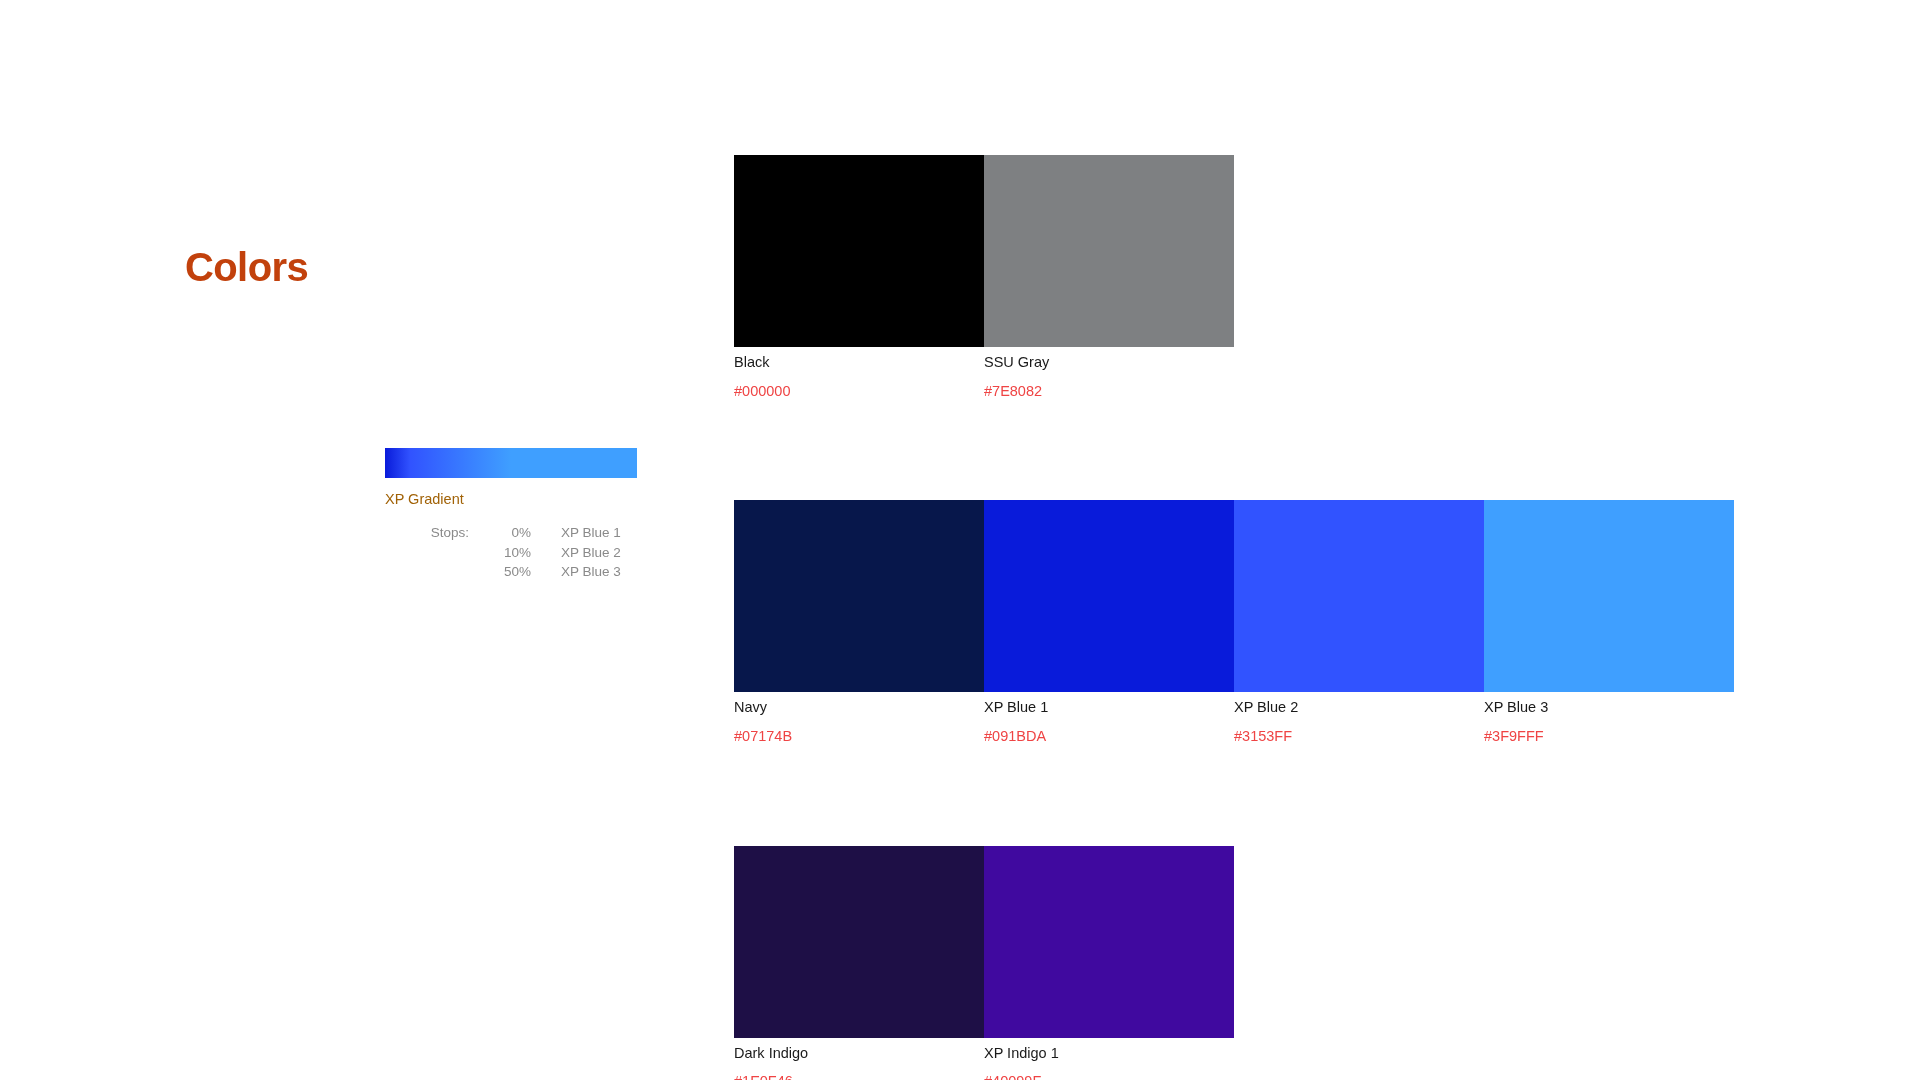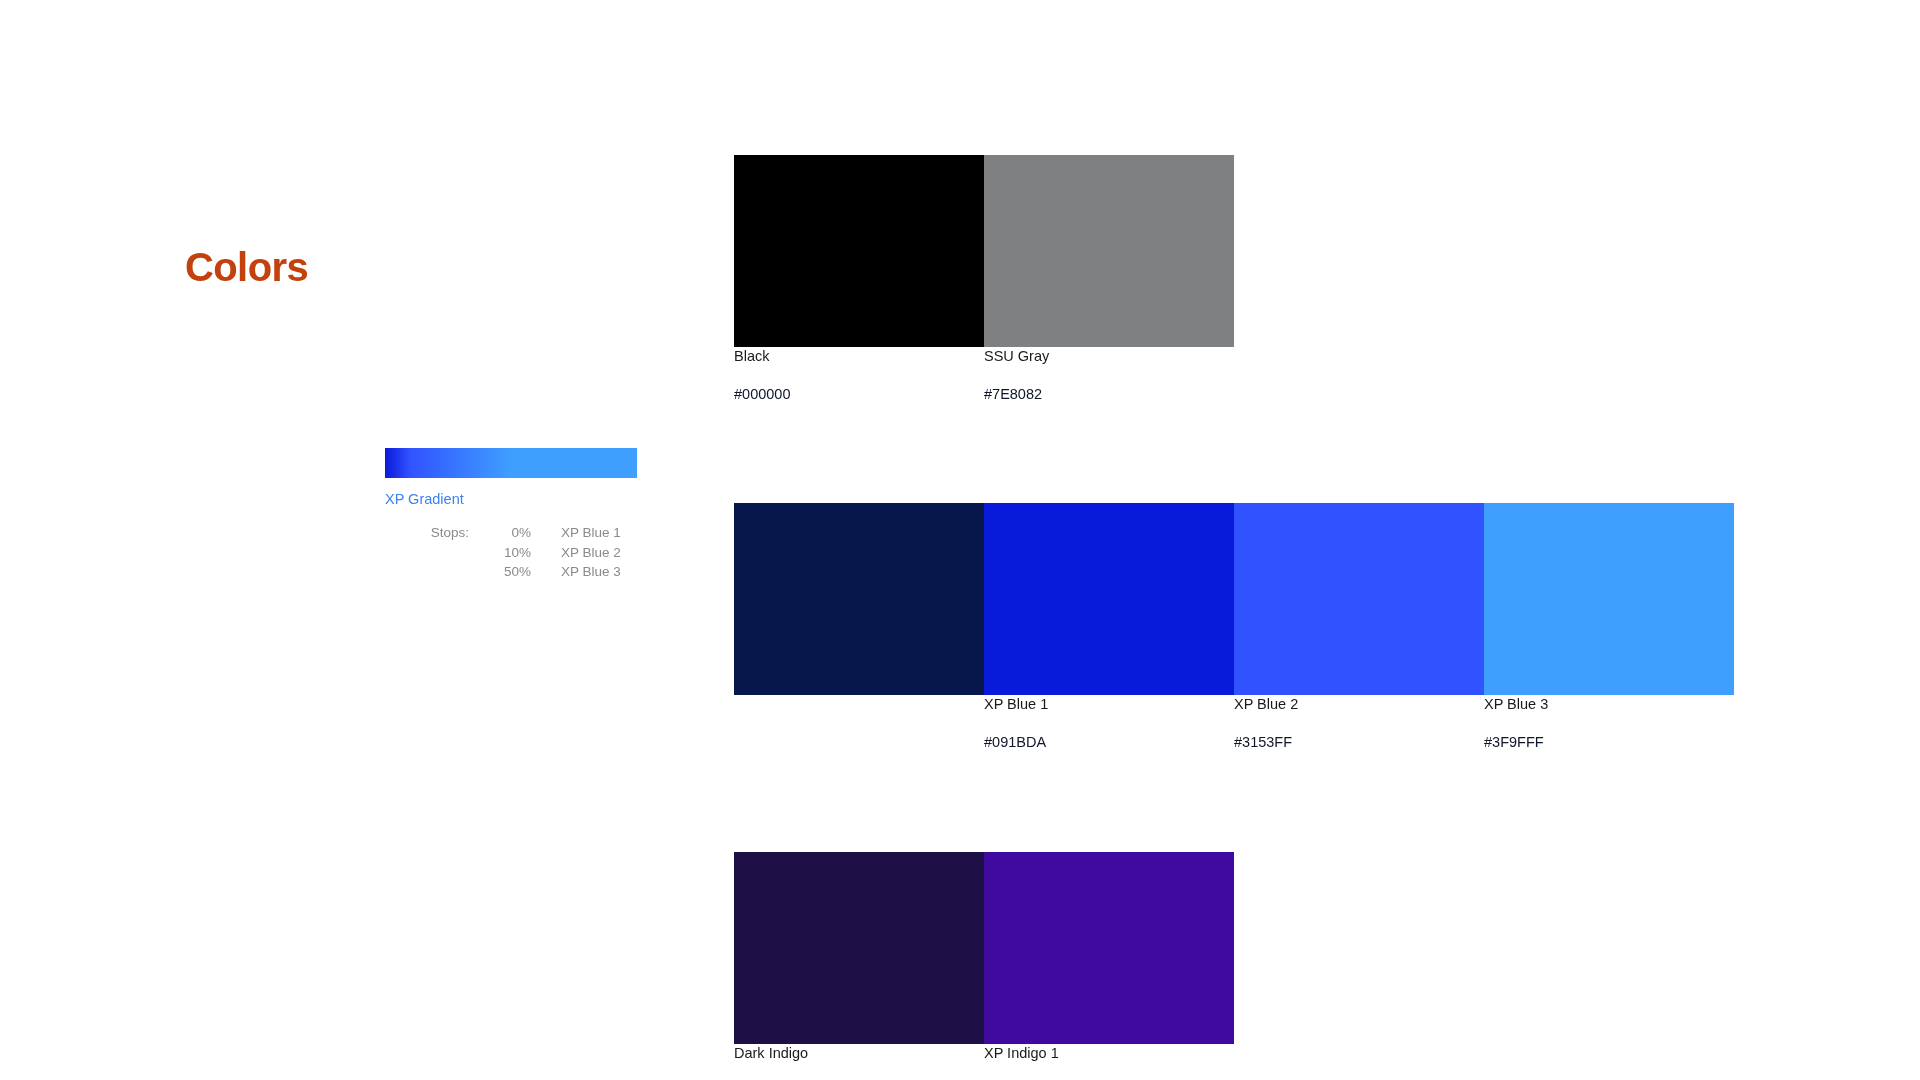--- a/index.html
+++ b/index.html
@@ -47,21 +47,21 @@
 
   .gradient-bar {
     width: 252px;
     height: 30px;
   }
 
   .gradient-name {
     margin-top: 13px;
     font-size: 14.5px;
     font-weight: 400;
-    color: #3b82f6;
+    color: #a16207;
     line-height: 1.2;
   }
 
   .stops {
     margin-top: 17px;
     display: grid;
     grid-template-columns: 84px 62px auto;
     row-gap: 3px;
     font-size: 13.5px;
     color: #8A8A8A;
@@ -110,35 +110,35 @@
     width: 250px;
     height: 192px;
     display: block;
   }
 
   .swatch-chip.bordered {
     border: 1px solid #E2E2E2;
   }
 
   .swatch-meta {
-    padding-top: 1px;
+    padding-top: 7px;
   }
 
   .swatch-name {
     font-size: 14.5px;
     font-weight: 400;
     color: #1A1A1A;
     line-height: 1.22;
   }
 
   .swatch-hex {
-    margin-top: 20px;
+    margin-top: 11px;
     font-size: 14.5px;
     font-weight: 400;
-    color: #0f172a;
+    color: #ef4444;
     line-height: 1.22;
   }
 </style>
 </head>
 <body>
 
 <div class="page" style="background: rgb(255, 255, 255);">
 
   <h1 class="page-title" style="color: #c2410c;">Colors</h1>
 
@@ -171,20 +171,24 @@
           <div class="swatch-chip" style="background: rgb(126, 128, 130);"></div>
           <div class="swatch-meta">
             <div class="swatch-name">SSU Gray</div>
             <div class="swatch-hex">#7E8082</div>
           </div>
         </div>
       </div>
       <div class="swatch-row">
         <div class="swatch">
           <div class="swatch-chip" style="background: rgb(7, 23, 75);"></div>
+          <div class="swatch-meta">
+            <div class="swatch-name">Navy</div>
+            <div class="swatch-hex">#07174B</div>
+          </div>
         </div>
         <div class="swatch">
           <div class="swatch-chip" style="background: rgb(9, 27, 218);"></div>
           <div class="swatch-meta">
             <div class="swatch-name">XP Blue 1</div>
             <div class="swatch-hex">#091BDA</div>
           </div>
         </div>
         <div class="swatch">
           <div class="swatch-chip" style="background: rgb(49, 83, 255);"></div>

